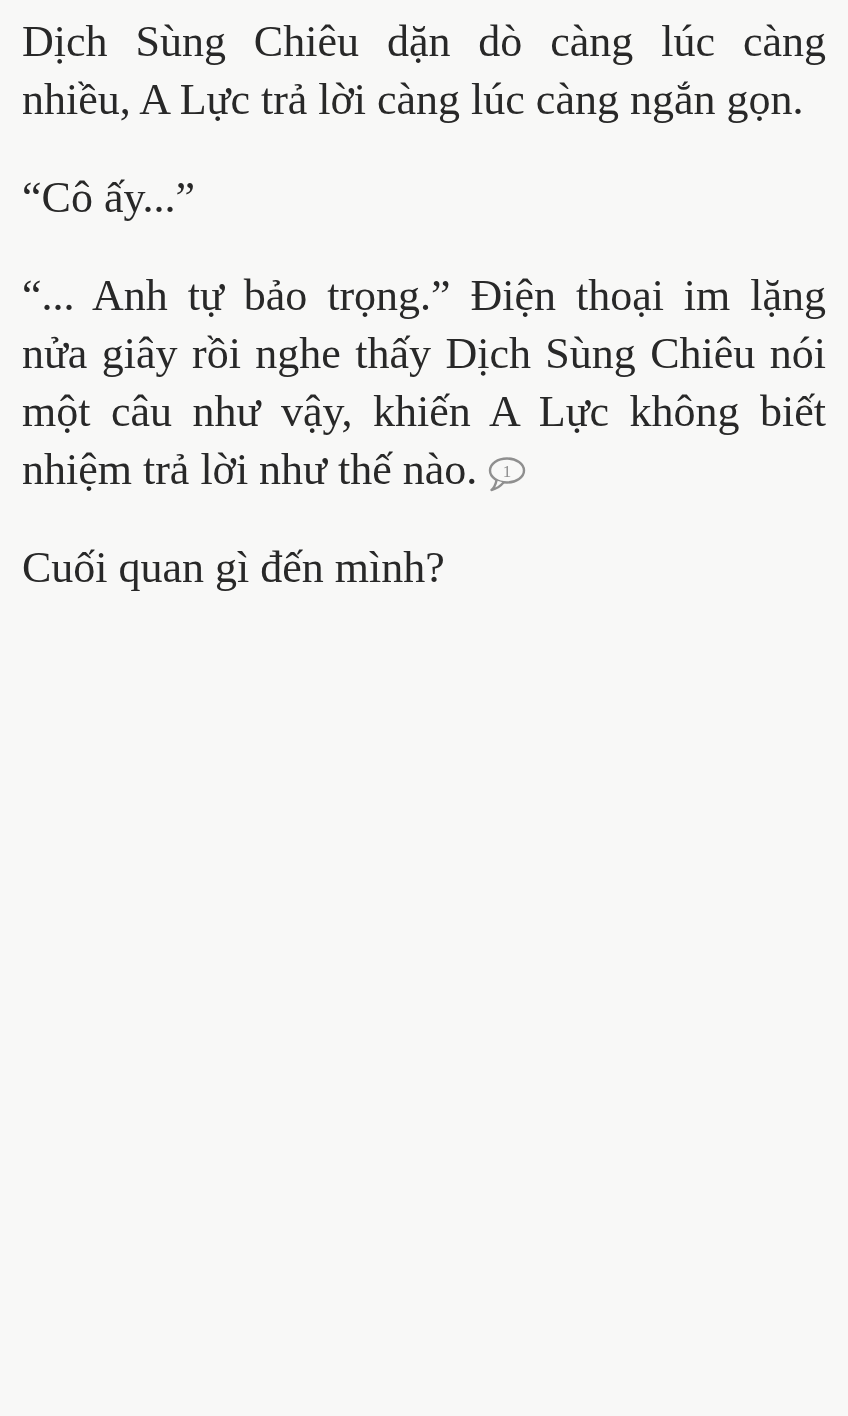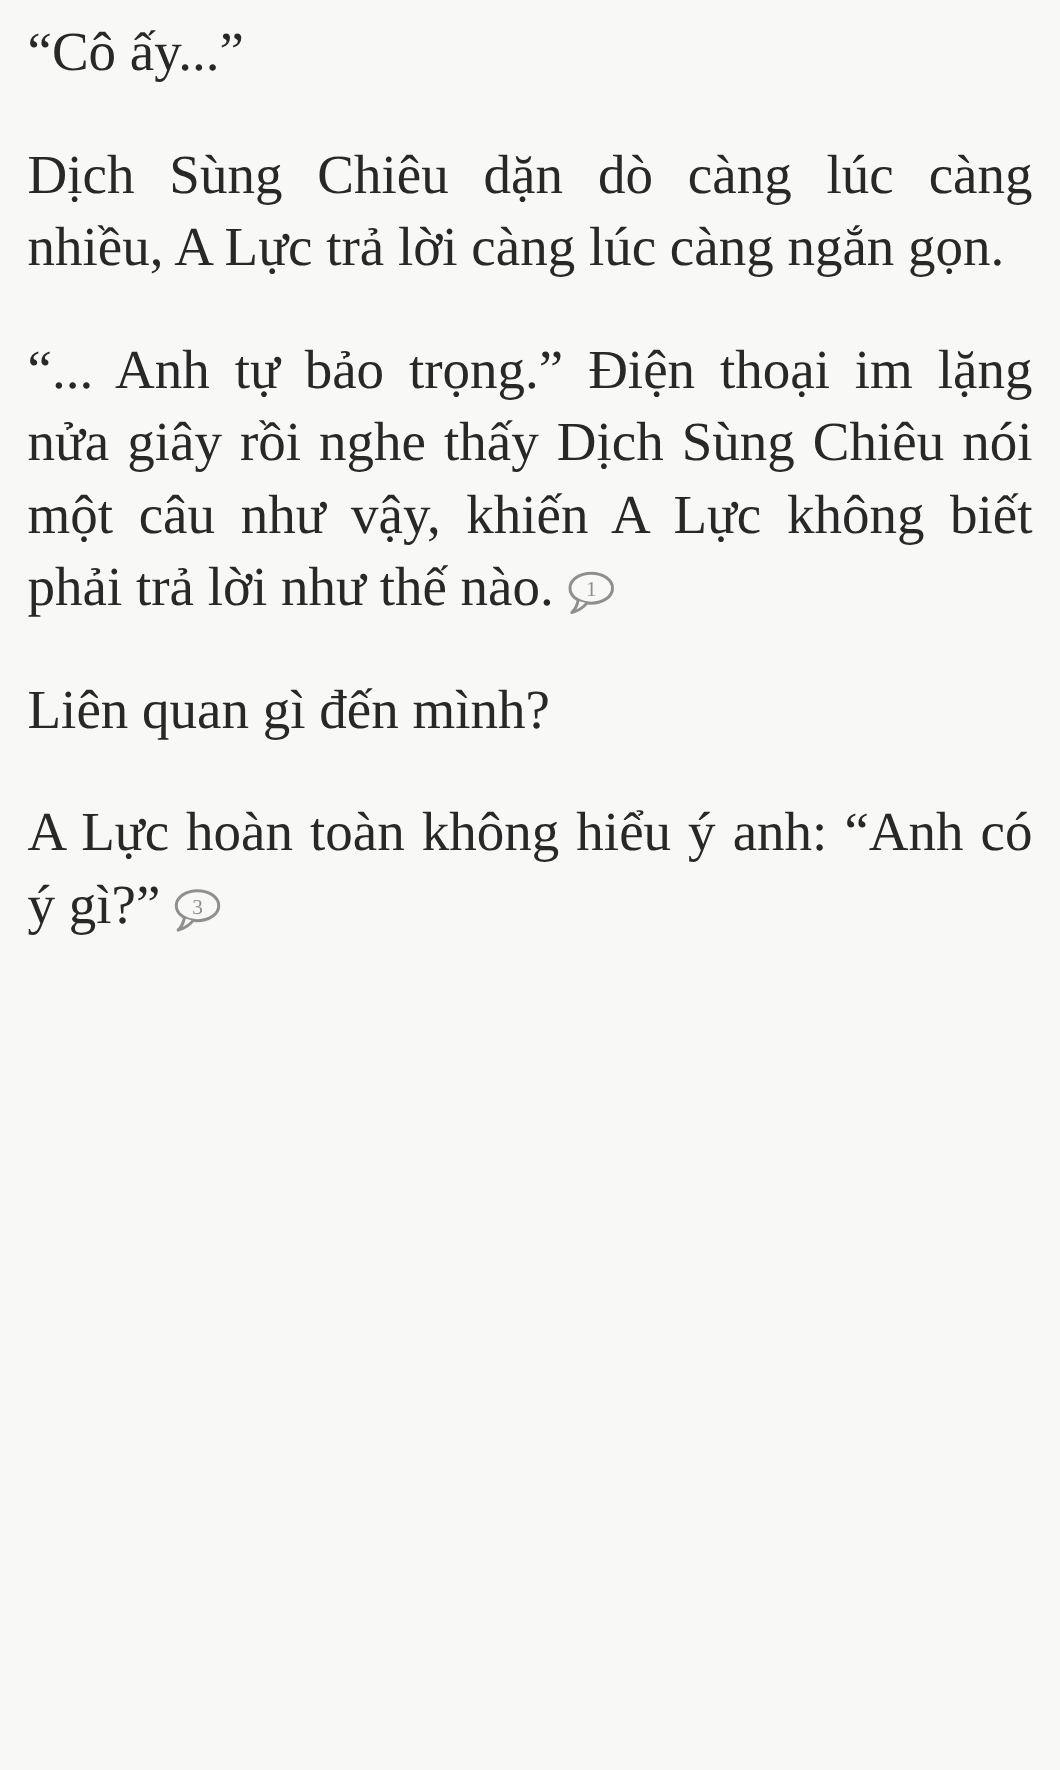--- a/index.html
+++ b/index.html
@@ -35,34 +35,29 @@
   }
   .bubble text {
     font-family: "Liberation Serif", "DejaVu Serif", serif;
   }
 </style>
 </head>
 <body>
 
 <main class="reader">
 
+  <p class="para"><span>Dịch Sùng Chiêu dặn dò càng lúc càng nhiều, A Lực trả lời càng lúc càng ngắn gọn.</span></p>
+
   <p class="para"><span>“Cô ấy...”</span></p>
-
-  <p class="para"><span>Dịch Sùng Chiêu dặn dò càng lúc càng nhiều, A Lực trả lời càng lúc càng ngắn gọn.</span></p>
 
 
 
-  <p class="para"><span>“... Anh tự bảo trọng.” Điện thoại im lặng nửa giây rồi nghe thấy Dịch Sùng Chiêu nói một câu như vậy, khiến A Lực không biết phải trả lời như thế nào.</span><svg class="bubble" viewBox="0 0 40 36" aria-hidden="false">
+  <p class="para"><span>“... Anh tự bảo trọng.” Điện thoại im lặng nửa giây rồi nghe thấy Dịch Sùng Chiêu nói một câu như vậy, khiến A Lực không biết nhiệm trả lời như thế nào.</span><svg class="bubble" viewBox="0 0 40 36" aria-hidden="false">
       <ellipse cx="20" cy="13.5" rx="17" ry="12" fill="none" stroke="#8f8f8f" stroke-width="2.4"></ellipse>
       <path d="M9.5,23.5 Q8,30 4.5,33 Q12,31 16.5,25.5" fill="#f8f8f7" stroke="#8f8f8f" stroke-width="2.4" stroke-linejoin="round" stroke-linecap="round"></path>
       <text x="20" y="20" text-anchor="middle" font-size="17" fill="#8f8f8f">1</text>
     </svg></p>
 
 
-  <p class="para"><span>Liên quan gì đến mình?</span></p>
+  <p class="para"><span>Cuối quan gì đến mình?</span></p>
 
-  <p class="para"><span>A Lực hoàn toàn không hiểu ý anh: “Anh có ý gì?”</span><svg class="bubble" viewBox="0 0 40 36" aria-hidden="false">
-      <ellipse cx="20" cy="13.5" rx="17" ry="12" fill="none" stroke="#8f8f8f" stroke-width="2.4"></ellipse>
-      <path d="M9.5,23.5 Q8,30 4.5,33 Q12,31 16.5,25.5" fill="#f8f8f7" stroke="#8f8f8f" stroke-width="2.4" stroke-linejoin="round" stroke-linecap="round"></path>
-      <text x="20" y="20" text-anchor="middle" font-size="17" fill="#8f8f8f">3</text>
-    </svg></p>
 
 </main>
 
 </body></html>

